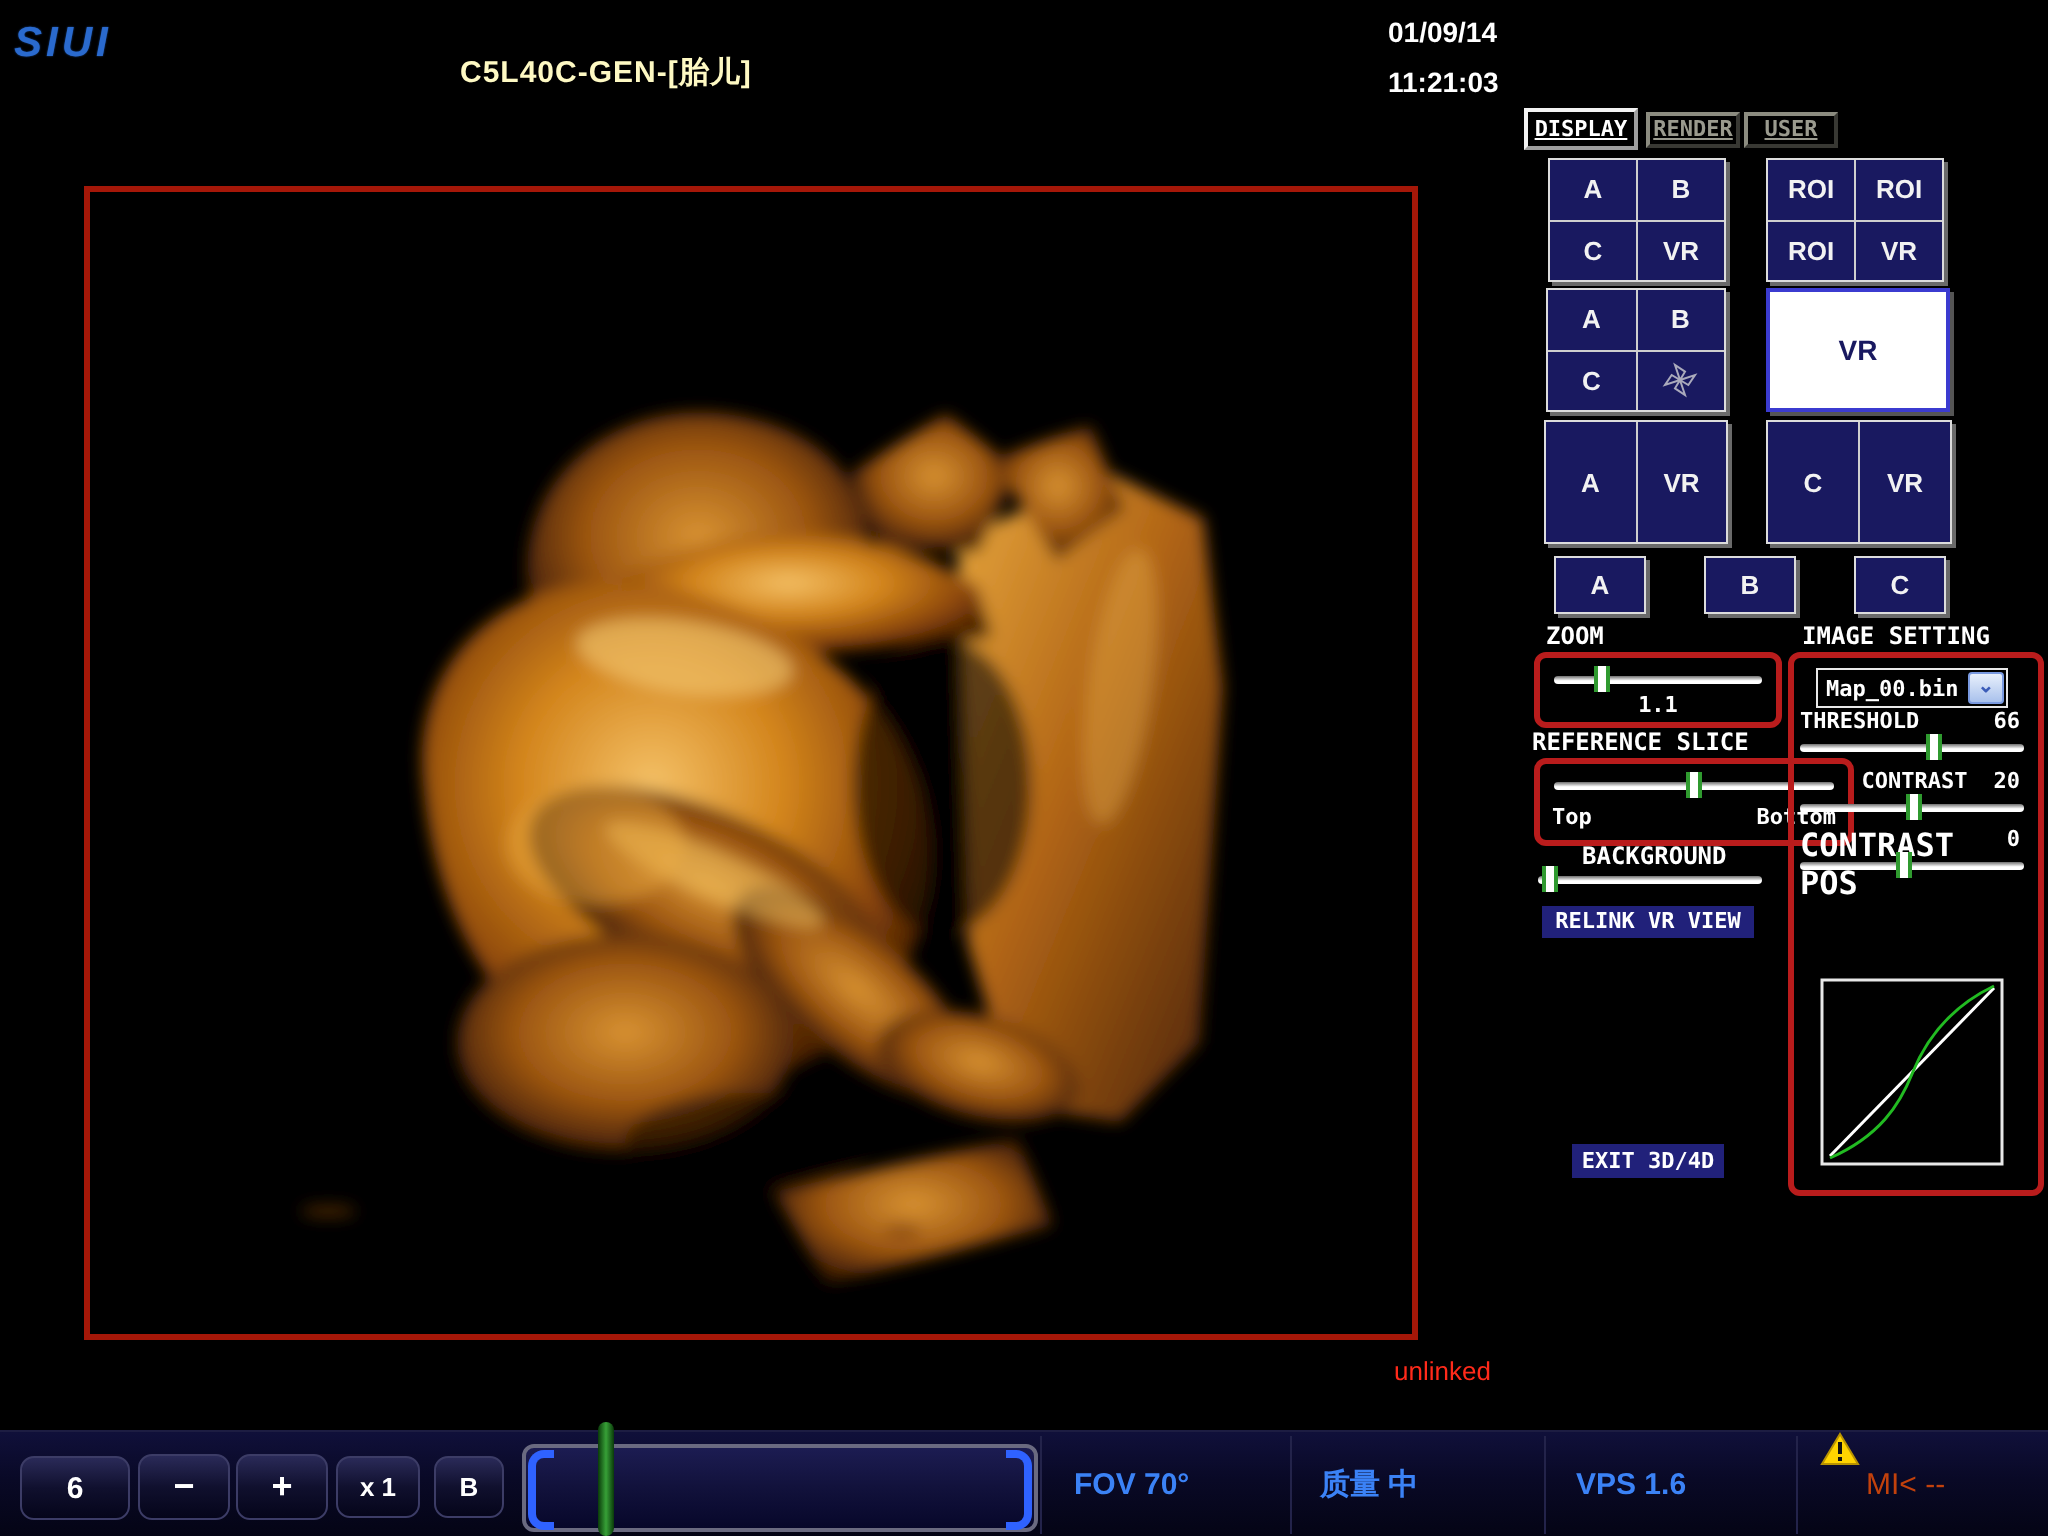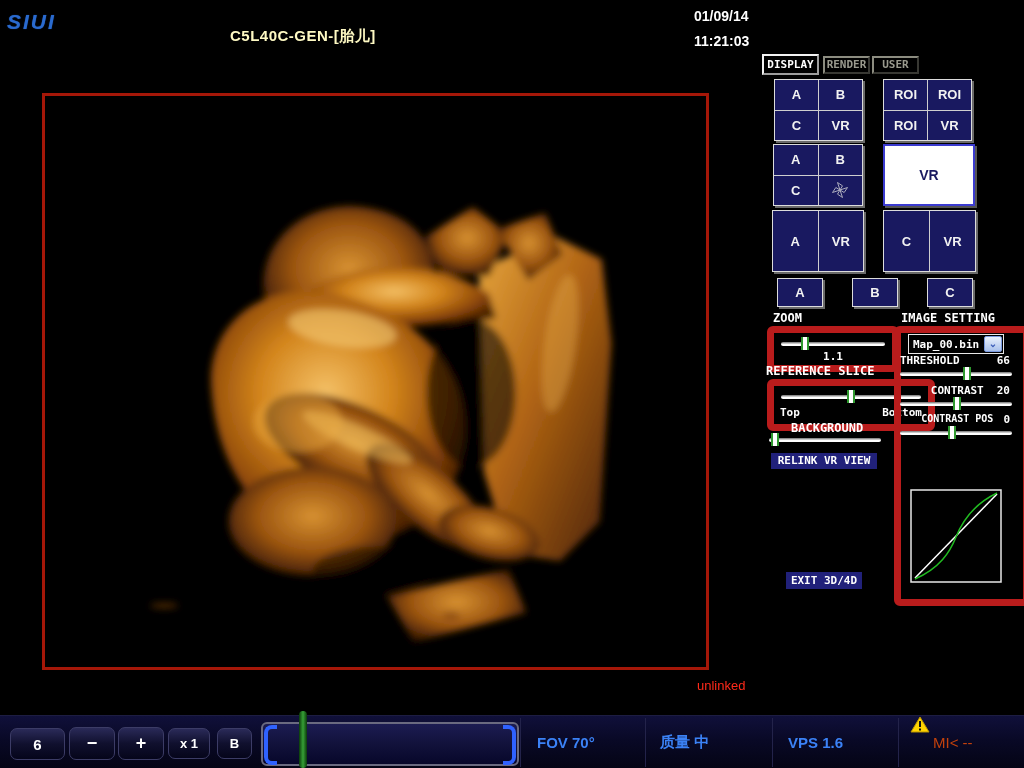--- a/index.html
+++ b/index.html
@@ -12,21 +12,21 @@
         color:#2a6ace;letter-spacing:2px;text-shadow:0 0 1px #1b4c96;}
   .title{left:230px;top:27px;width:290px;text-align:left;color:#fef9c3;
          font-size:15px;font-weight:bold;letter-spacing:.5px;}
   .datetime{left:694px;top:4px;color:#fff;font-size:14px;font-weight:bold;line-height:25px;}
 
   
   .viewport{left:42px;top:93px;width:661px;height:571px;border:3px solid #a51708;background:#000;}
 
   
   .tab{background:#000;font-family:"DejaVu Sans Mono",monospace;font-weight:bold;
-       font-size:11px;text-align:center;cursor:default;}
+       font-size:11px;text-align:center;text-decoration:underline;cursor:default;}
   .tab.active{left:762px;top:54px;width:53px;height:17px;line-height:17px;
        border:2px outset #f2f2f2;color:#fff;}
   .tab.t2{left:823px;top:56px;width:43px;height:14px;line-height:14px;
        border:2px outset #8c8c80;color:#9a9a8e;}
   .tab.t3{left:872px;top:56px;width:43px;height:14px;line-height:14px;
        border:2px outset #8c8c80;color:#9a9a8e;}
 
   
   .grid2x2{display:grid;grid-template-columns:1fr 1fr;grid-template-rows:1fr 1fr;
        gap:1px;background:#cfcfcf;border:1px solid #dcdcdc;
@@ -37,21 +37,21 @@
        display:flex;align-items:center;justify-content:center;}
   .single-btn{background:#191960;color:#f2f2f2;font-weight:bold;font-size:13px;
        border:1px solid #dcdcdc;box-shadow:2px 2px 0 #6a6a6a;
        display:flex;align-items:center;justify-content:center;}
   .vr-selected{background:#fff;border:2px solid #3b3bd0;box-shadow:2px 2px 0 #555;
        color:#191960;font-weight:bold;font-size:14px;
        display:flex;align-items:center;justify-content:center;}
 
   
   .plabel{color:#fff;font-family:"DejaVu Sans Mono",monospace;font-weight:bold;font-size:12px;}
-  .gbox{border:7px solid #b91c1c;border-radius:6px;}
+  .gbox{border:3px solid #b91c1c;border-radius:6px;}
   .track{position:absolute;height:4px;border-radius:2px;
          background:linear-gradient(180deg,#6f6f6f,#ffffff 60%);}
   .thumb{position:absolute;top:-5px;width:4px;height:13px;background:#fff;
          border-left:2px solid #2f9a2f;border-right:2px solid #2f9a2f;
          transform:translateX(-50%);}
   .navy-btn{background:#21217a;color:#fff;font-family:"DejaVu Sans Mono",monospace;
          font-weight:bold;font-size:11px;text-align:center;}
 
   
   .dropdown{left:908px;top:334px;width:94px;height:18px;background:#000;
@@ -230,21 +230,21 @@
 
 <div class="abs" style="left:900px;top:384px;width:110px;display:flex;justify-content:flex-end;gap:13px;">
   <span class="plabel" style="font-size:11px;">CONTRAST</span>
   <span class="plabel" style="font-size:11px;">20</span>
 </div>
 <div class="abs track" style="left:900px;top:402px;width:112px;">
   <div class="thumb" style="left: 51%;"></div>
 </div>
 
 <div class="abs" style="left:900px;top:413px;width:110px;display:flex;justify-content:flex-end;gap:10px;">
-  <span class="plabel" style="font-size:10px;">CONTRAST POS</span>
+  <span class="plabel" style="font-size:16px;">CONTRAST POS</span>
   <span class="plabel" style="font-size:11px;">0</span>
 </div>
 <div class="abs track" style="left:900px;top:431px;width:112px;">
   <div class="thumb" style="left: 46%;"></div>
 </div>
 
 <div class="abs curvebox">
   <svg width="92" height="94" viewBox="0 0 92 94">
     <rect x="1" y="1" width="90" height="92" fill="#000" stroke="#e8e8e8" stroke-width="1.5"></rect>
     <line x1="5" y1="89" x2="87" y2="5" stroke="#fff" stroke-width="1.5"></line>

